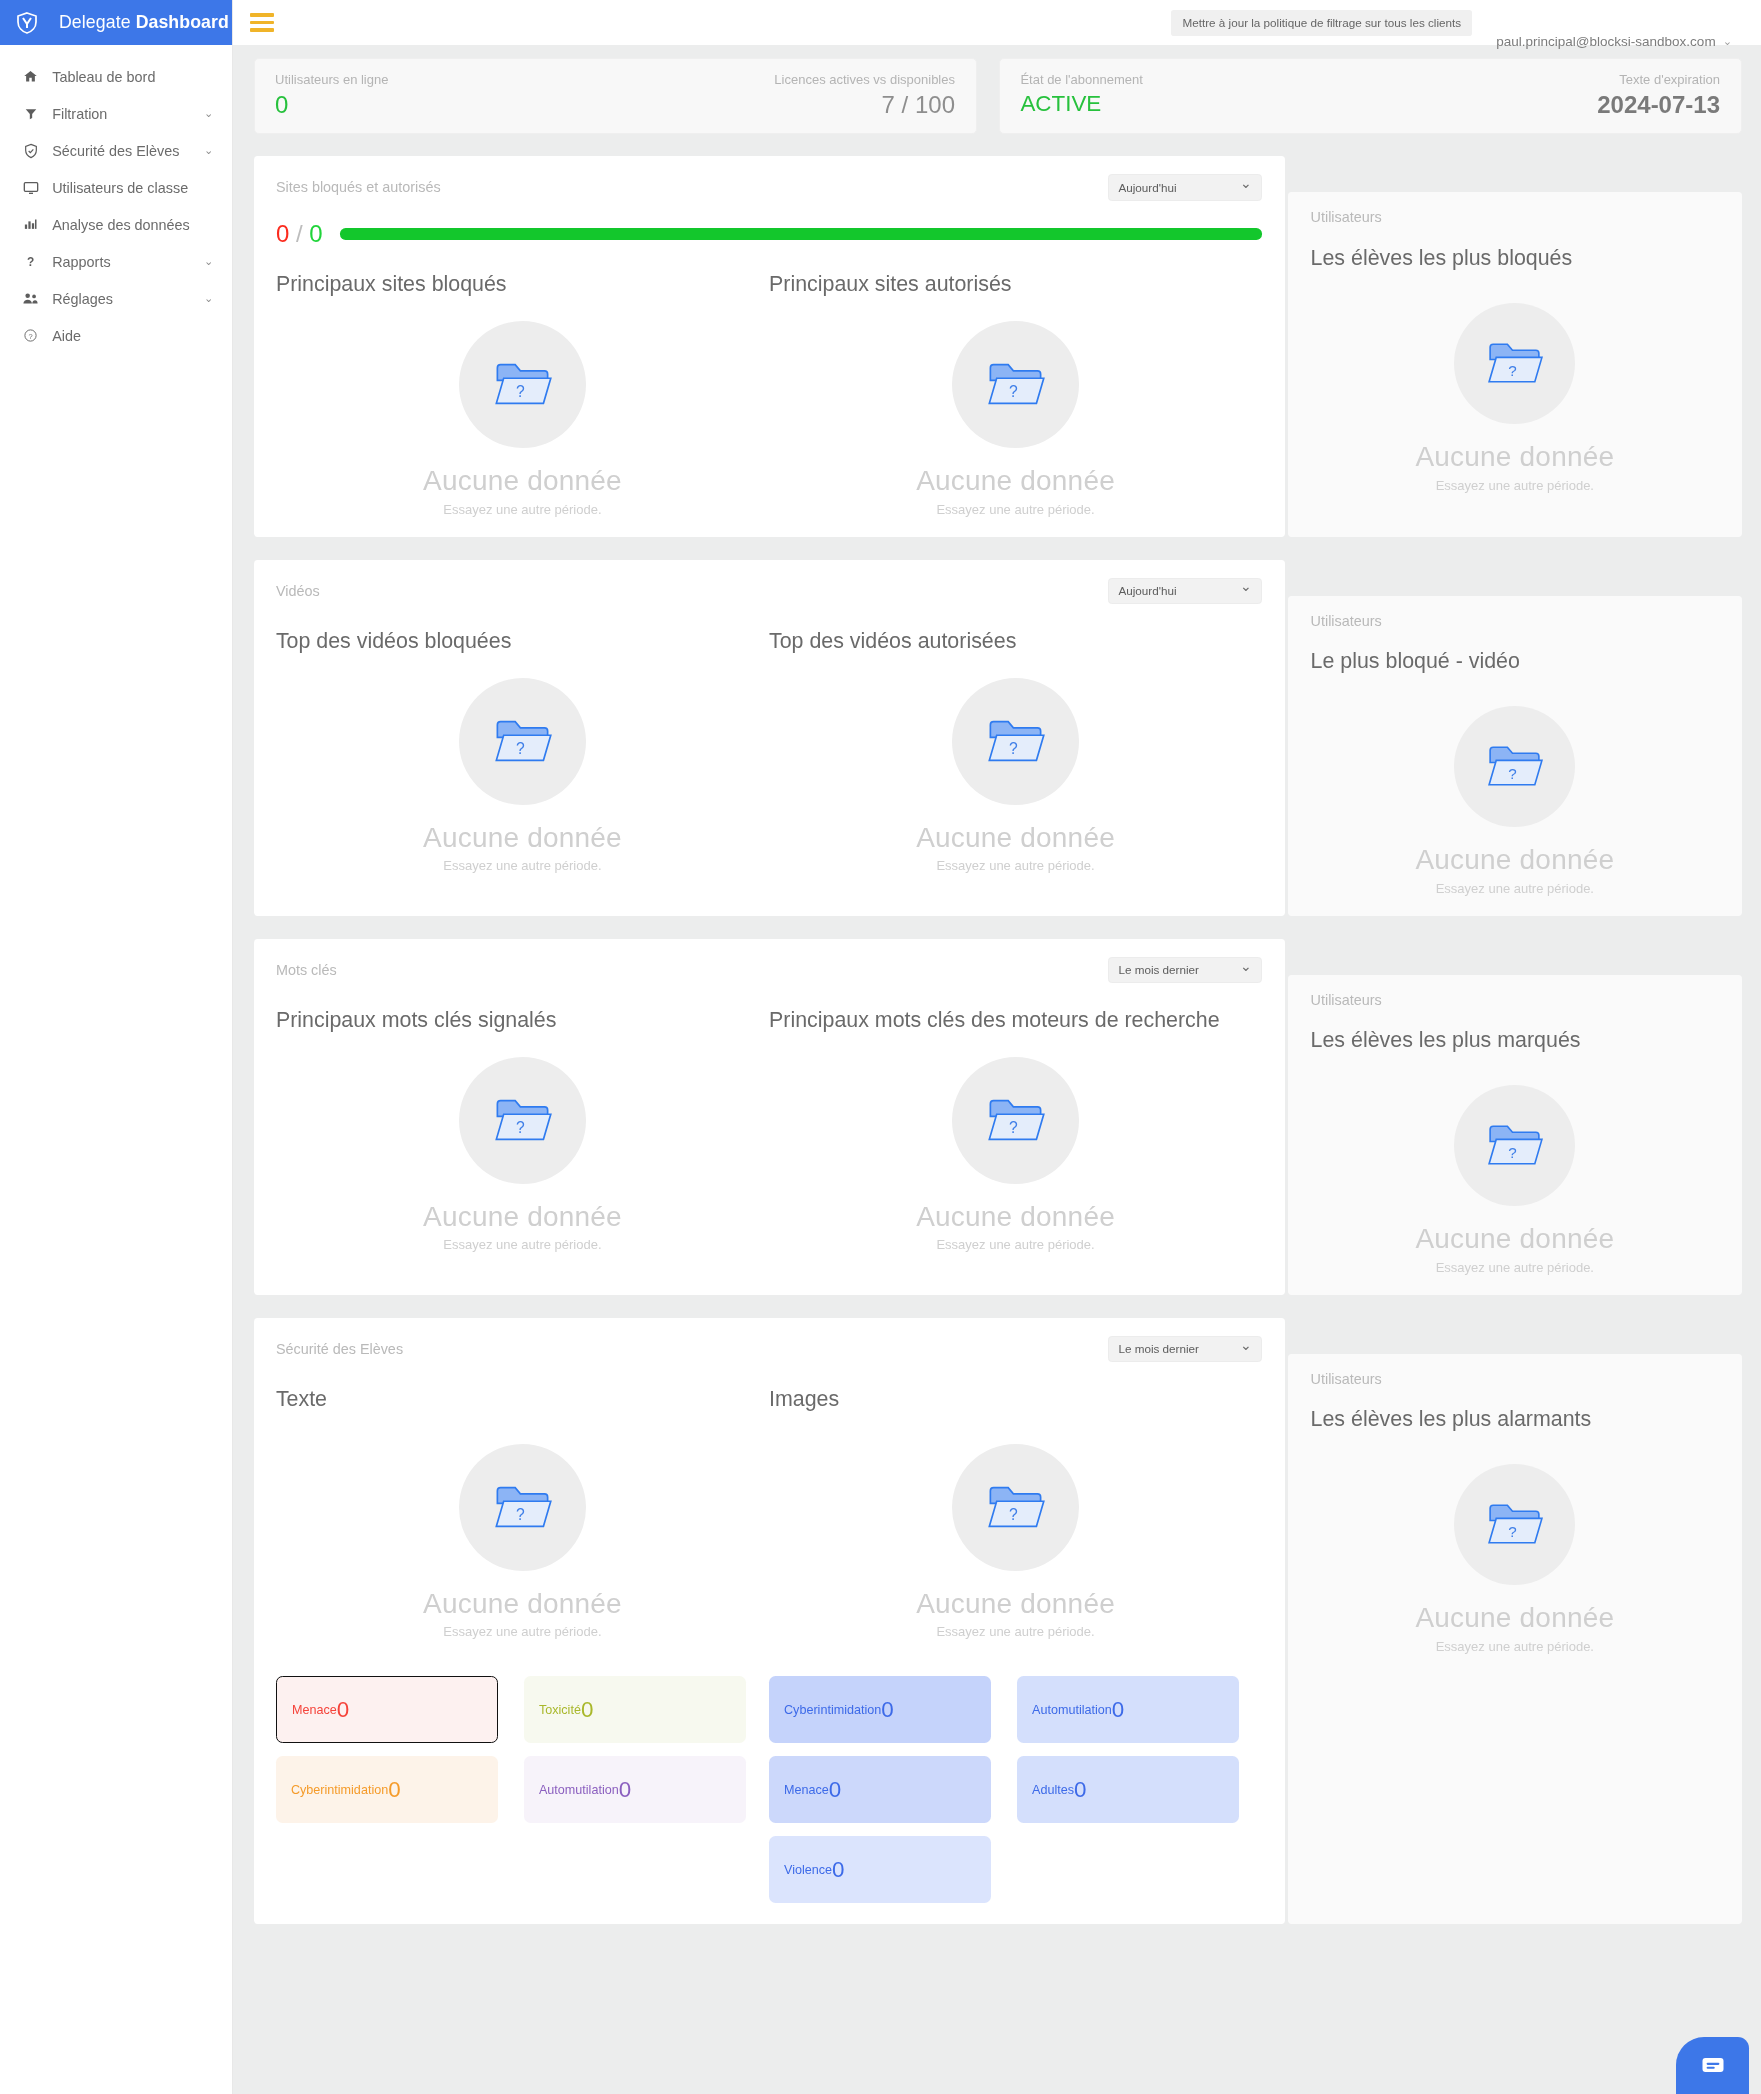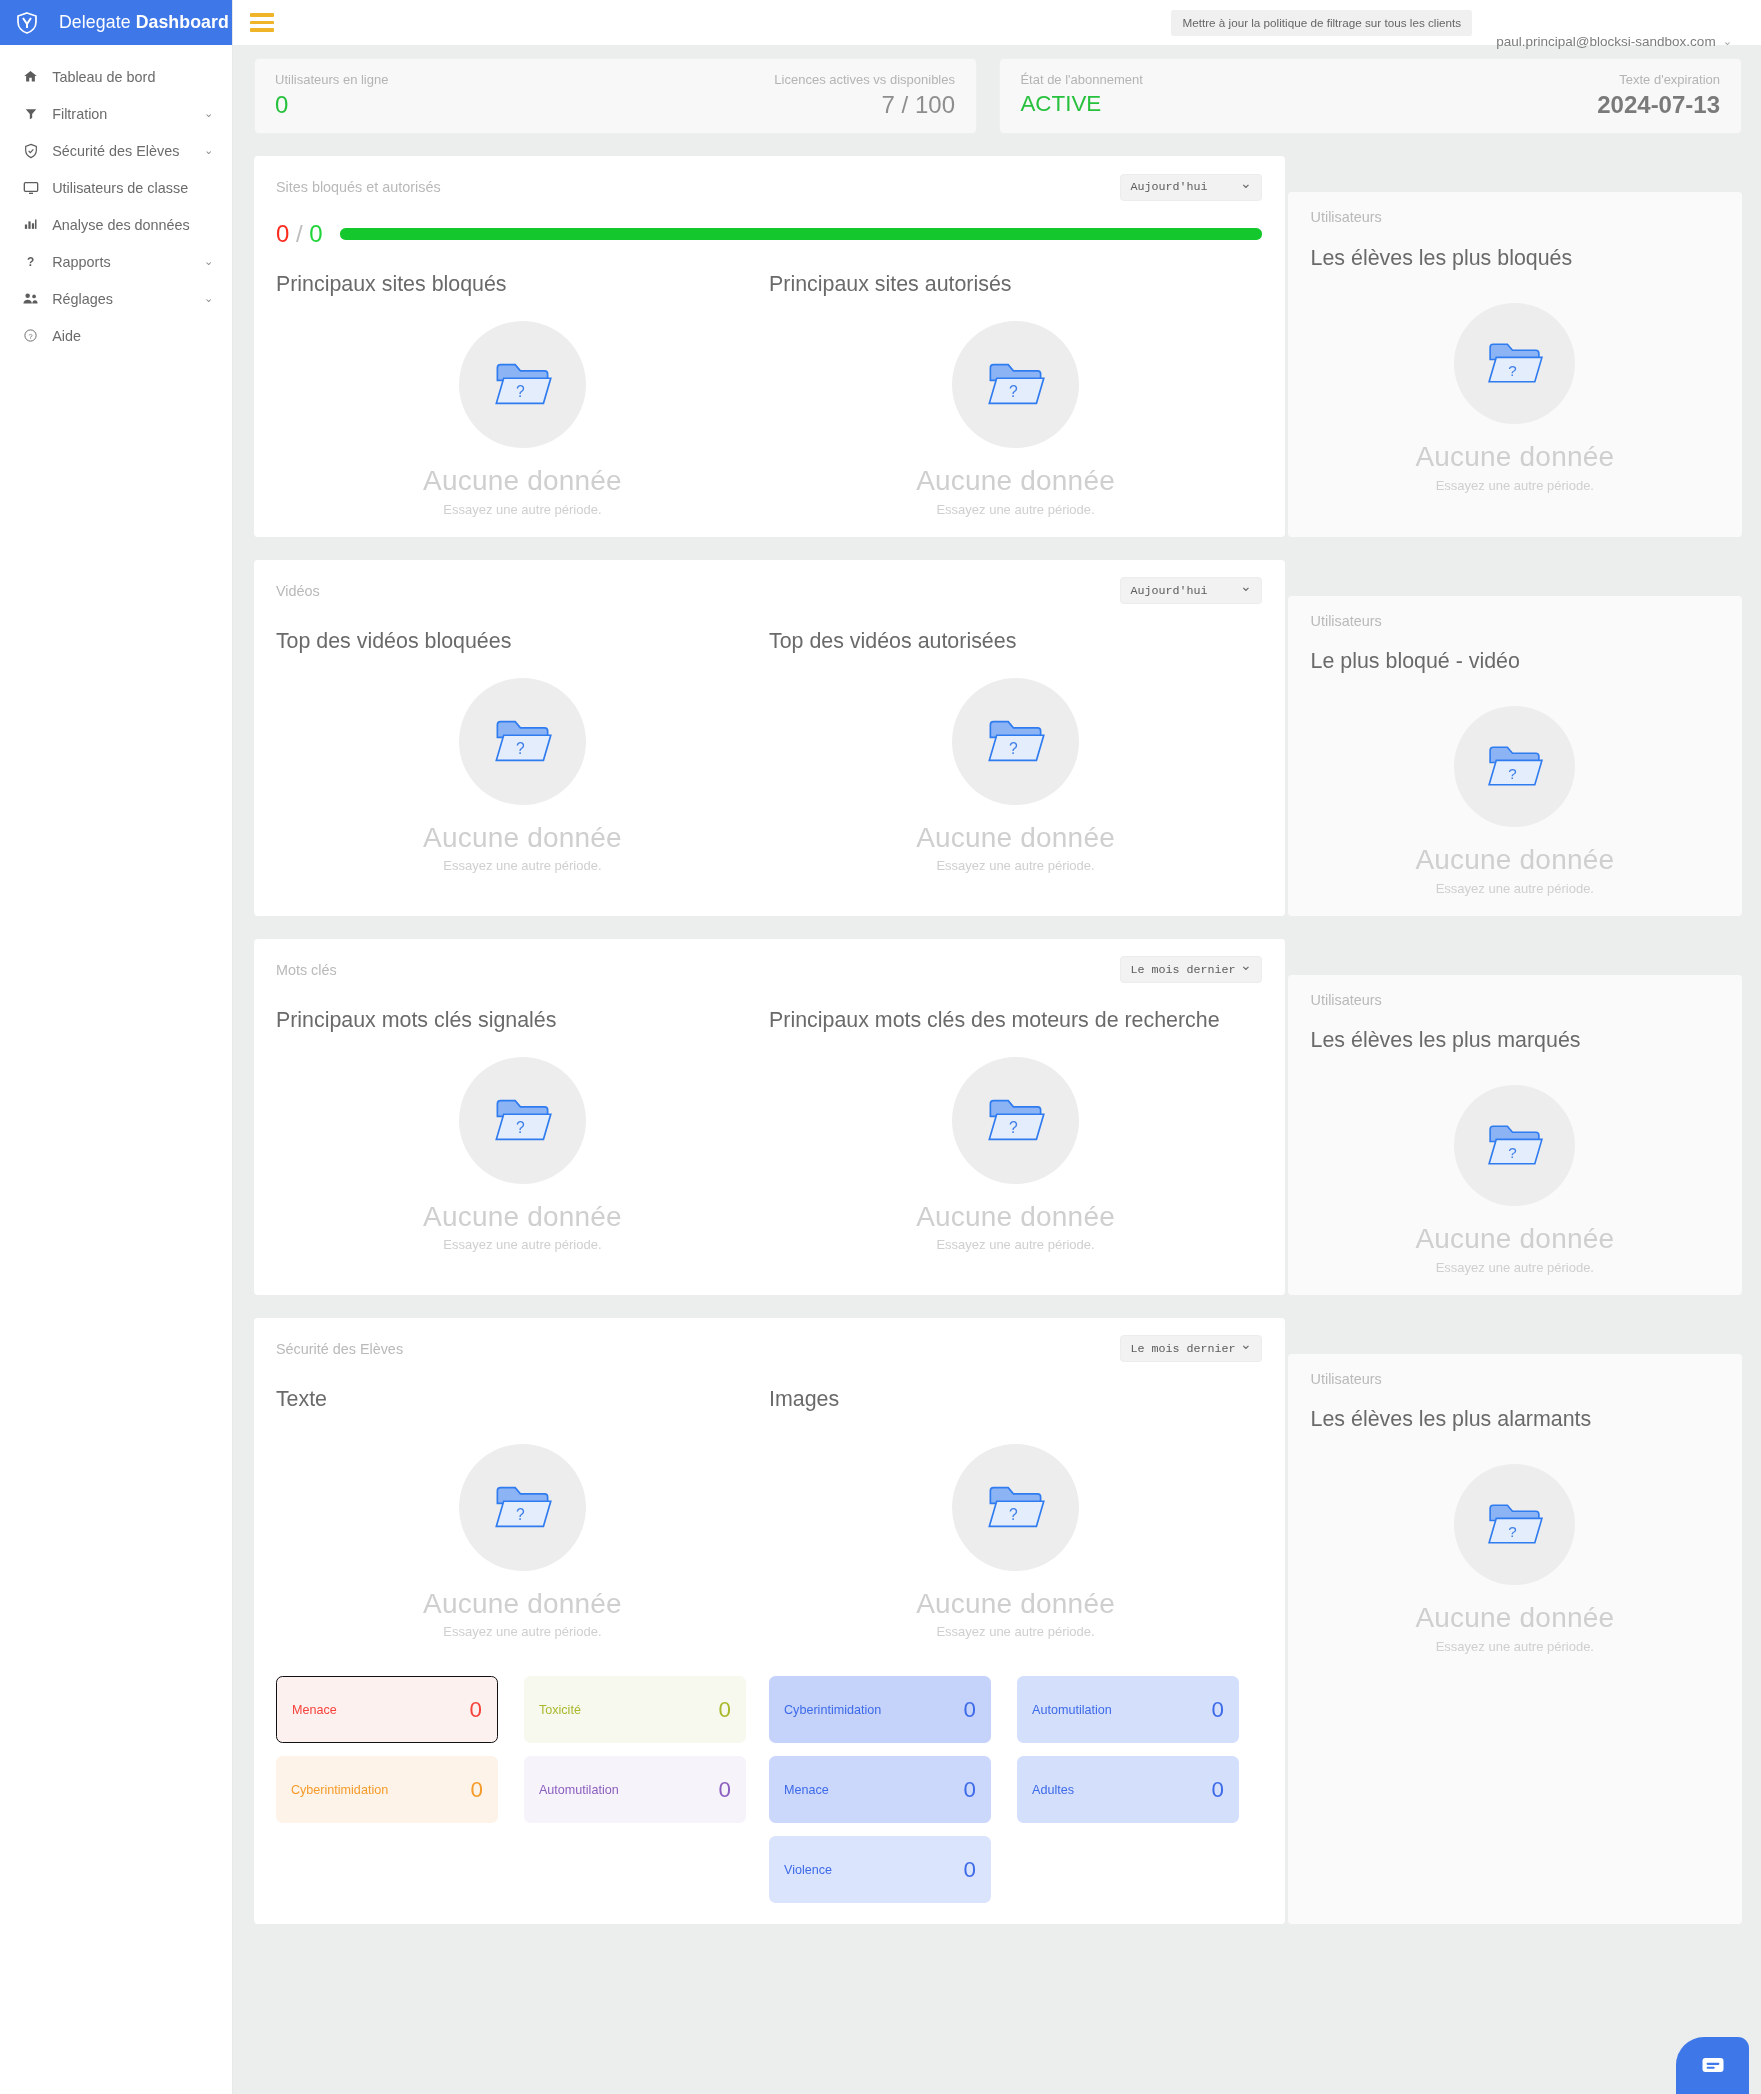--- a/index.html
+++ b/index.html
@@ -189,25 +189,25 @@
     color: #b9b9b9;
     font-size: 14.4px;
     white-space: nowrap;
   }
   .period-select {
     appearance: none;
     -webkit-appearance: none;
     background: #f2f2f2;
     border: 0.9px solid #ececec;
     border-radius: 3.7px;
-    font-family: Liberation Mono, monospace;
+    font-family: Liberation Sans, sans-serif;
     font-size: 11.7px;
     color: #5d5d5d;
     padding: 5.6px 24px 5.6px 9.3px;
-    width: 142px;
+    width: 154px;
     cursor: pointer;
   }
   .select-wrap { position: relative; display: inline-block; }
   .select-wrap::after {
     content: "\2304";
     position: absolute;
     right: 10.3px;
     top: 0.9px;
     font-size: 14px;
     color: #6e6e6e;
@@ -293,21 +293,20 @@
     display: flex;
     flex-wrap: wrap;
     gap: 13px 26px;
   }
   .chip {
     width: 222px;
     height: 67px;
     border-radius: 6.5px;
     display: flex;
     align-items: center;
-    justify-content: space-between;
     padding: 0 15px;
     cursor: pointer;
   }
   .chip-label { font-size: 12.6px; }
   .chip-val { font-size: 22.4px; }
   .chip.selected { border: 1.9px solid #111; }
 
   
   .chat-fab {
     position: absolute;

